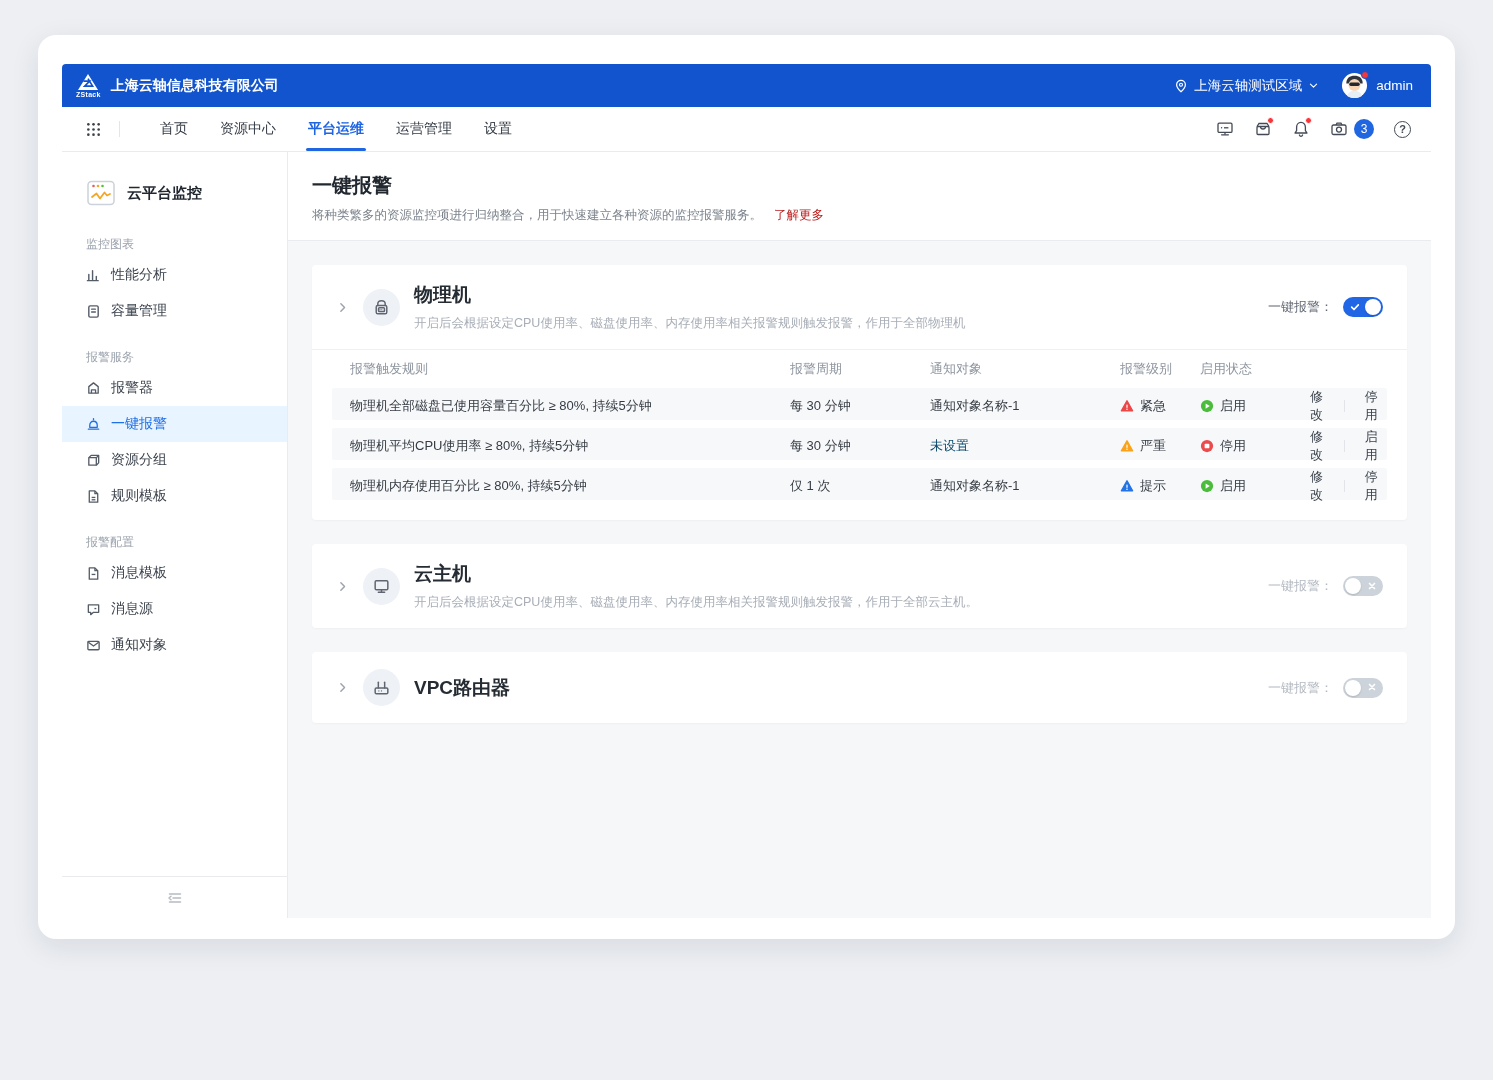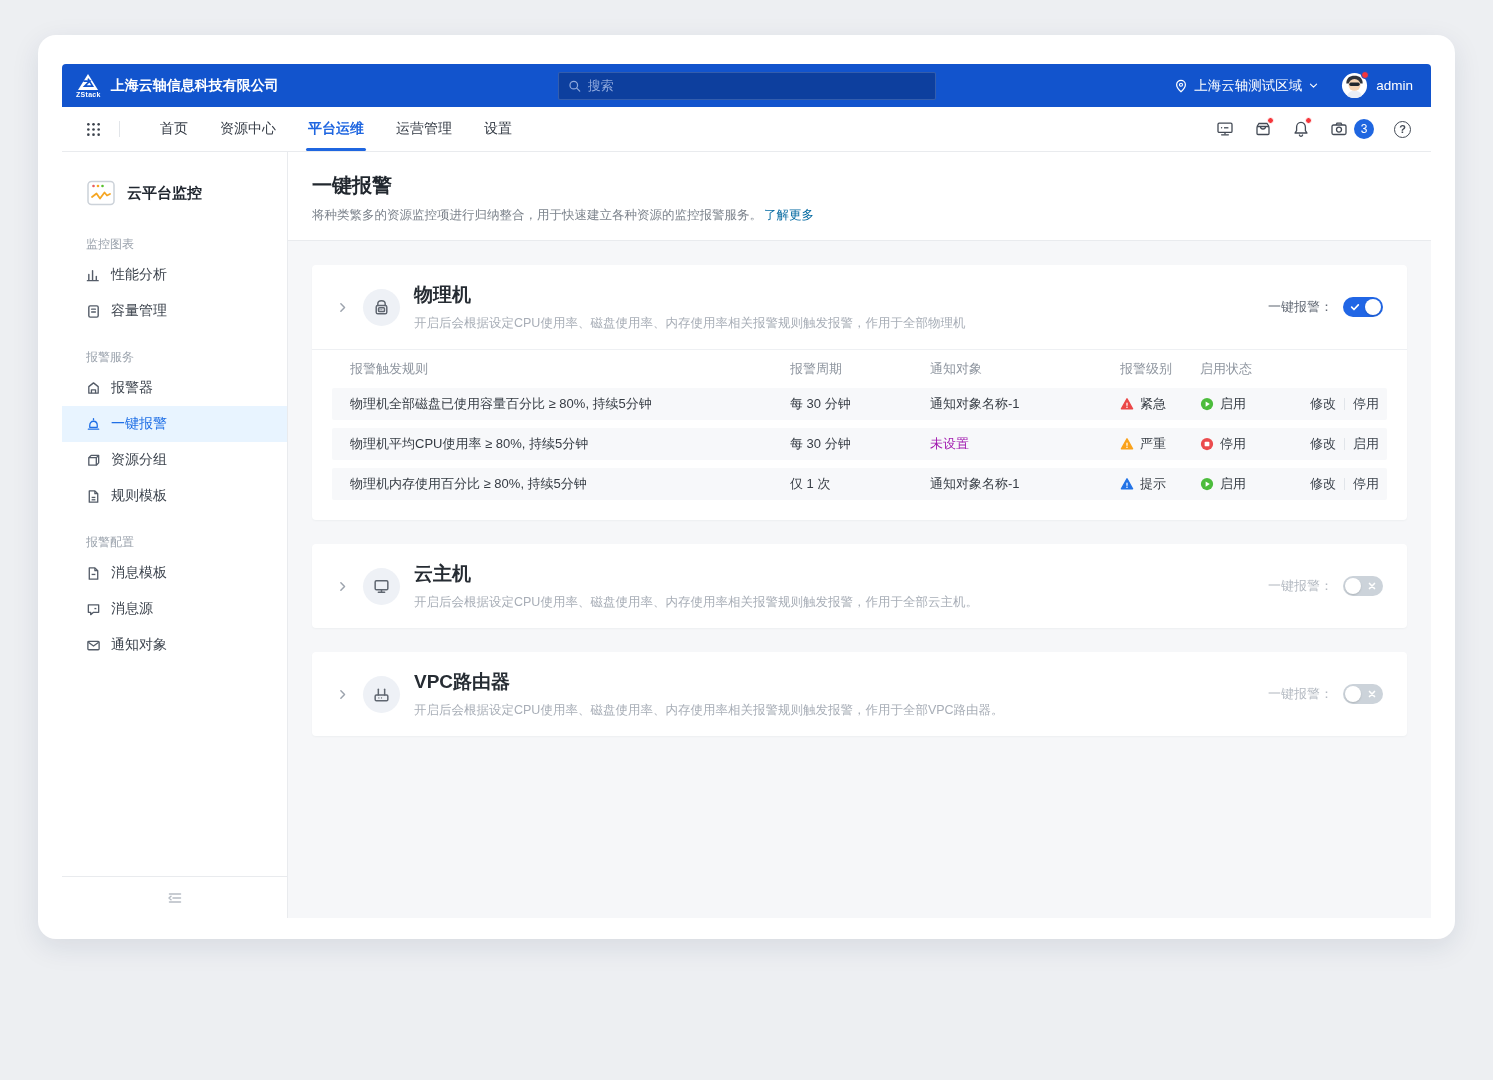--- a/index.html
+++ b/index.html
@@ -100,21 +100,21 @@
     position:absolute; left:0; right:0; bottom:0; height:42px;
     border-top:1px solid #e9ebee; display:flex; align-items:center; justify-content:center;
   }
   .collapse-btn { color:#b6bcc4; cursor:pointer; display:flex; }
 
   
   .main { flex:1; display:flex; flex-direction:column; min-width:0; background:#fff; }
   .main-head { padding:20px 24px 16px; border-bottom:1px solid #e9ebee; background:#fff; }
   .page-title { font-size:20px; font-weight:bold; color:#22282f; }
   .page-sub { margin-top:8px; font-size:12.5px; color:#7c838c; }
-  .page-sub a { color:#0369a1; text-decoration:none; margin-left:2px; cursor:pointer; }
+  .page-sub a { color:#b91c1c; text-decoration:none; margin-left:12px; cursor:pointer; }
   .content { flex:1; background:#f6f7f9; padding:24px; overflow:hidden; }
 
   .card { background:#fff; border-radius:4px; box-shadow:0 1px 2px rgba(30,40,60,.04); margin-bottom:24px; }
   .card-head { display:flex; align-items:center; padding:17px 24px; }
   .chev { color:#9ca3ad; display:flex; margin-right:14px; cursor:pointer; }
   .circle-ic {
     width:37px; height:37px; border-radius:50%; background:#eef1f6;
     display:flex; align-items:center; justify-content:center; color:#5f6670; margin-right:14px; flex:none;
   }
   .card-titles { min-width:0; }
@@ -135,23 +135,23 @@
   .switch.off .mark { right:6px; }
 
   .card-table { padding:0 20px 20px; border-top:1px solid #eef0f3; }
   .trow {
     display:grid; grid-template-columns:440px 140px 190px 80px 110px 1fr;
     align-items:center; padding-left:18px; padding-right:8px;
   }
   .thead { height:38px; font-size:13px; color:#8e959f; }
   .tbody-row { height:32px; background:#f7f8fa; border-radius:2px; margin-bottom:8px; font-size:13px; color:#363c44; }
   .tbody-row:last-child { margin-bottom:0; }
-  .cell-muted { color:#a21caf; }
+  .cell-muted { color:#0c4a6e; }
   .lvl, .status { display:flex; align-items:center; gap:6px; }
-  .actions { display:flex; align-items:center; justify-content:flex-end; gap:8px; font-size:13px; color:#3c434d; }
+  .actions { display:flex; align-items:center; justify-content:flex-end; gap:20px; font-size:13px; color:#3c434d; }
   .actions span { cursor:pointer; }
   .act-div { width:1px; height:12px; background:#e1e5ea; cursor:default !important; }
 </style>
 </head>
 <body>
 
 <div class="window">
   <div class="app">
 
     <header class="bluebar">
@@ -159,27 +159,20 @@
         <div class="logo">
           <svg width="20" height="16" viewBox="0 0 24 19">
             <path d="M12 0 L24 19 L0 19 Z" fill="#fff"></path>
             <path d="M12 5.5 L17.5 14.5 L8 14.5 L14 8.5 L6.5 8.5" fill="none" stroke="#1254cd" stroke-width="2"></path>
           </svg>
           <span class="logo-text">ZStack</span>
         </div>
         <span class="company">上海云轴信息科技有限公司</span>
       </div>
 
-      <div class="searchbox">
-        <svg width="14" height="14" viewBox="0 0 16 16">
-          <circle cx="7" cy="7" r="4.6" fill="none" stroke="#8fa9dd" stroke-width="1.5"></circle>
-          <line x1="10.6" y1="10.6" x2="14.2" y2="14.2" stroke="#8fa9dd" stroke-width="1.5" stroke-linecap="round"></line>
-        </svg>
-        <input placeholder="搜索" style="">
-      </div>
 
       <div class="top-right">
         <div class="region">
           <svg width="14" height="14" viewBox="0 0 16 16">
             <path d="M8 1.6 C5.2 1.6 3 3.8 3 6.6 C3 10.2 8 14.6 8 14.6 S13 10.2 13 6.6 C13 3.8 10.8 1.6 8 1.6 Z" fill="none" stroke="#fff" stroke-width="1.4"></path>
             <circle cx="8" cy="6.6" r="1.7" fill="none" stroke="#fff" stroke-width="1.3"></circle>
           </svg>
           <span>上海云轴测试区域</span>
           <svg width="11" height="11" viewBox="0 0 16 16">
             <path d="M3.5 6 L8 10.5 L12.5 6" fill="none" stroke="#fff" stroke-width="1.6" stroke-linecap="round" stroke-linejoin="round"></path>
@@ -541,21 +534,20 @@
                 <svg width="19" height="19" viewBox="0 0 18 18" fill="none" stroke="currentColor" stroke-width="1.4" stroke-linejoin="round">
                   <rect x="3" y="9.5" width="12" height="5.5" rx="1.2"></rect>
                   <line x1="6" y1="9.5" x2="6" y2="4" stroke-linecap="round"></line>
                   <line x1="12" y1="9.5" x2="12" y2="4" stroke-linecap="round"></line>
                   <circle cx="6.5" cy="12.2" r="0.6" fill="currentColor" stroke="none"></circle>
                   <circle cx="9" cy="12.2" r="0.6" fill="currentColor" stroke="none"></circle>
                 </svg>
               </span>
               <div class="card-titles">
                 <div class="card-title">VPC路由器</div>
-                <div class="card-desc">开启后会根据设定CPU使用率、磁盘使用率、内存使用率相关报警规则触发报警，作用于全部VPC路由器。</div>
               </div>
               <div class="toggle-wrap">
                 <span class="toggle-label">一键报警：</span>
                 <span class="switch off">
                   <span class="mark">
                     <svg width="10" height="10" viewBox="0 0 12 12" fill="none" stroke="#fff" stroke-width="2" stroke-linecap="round">
                         <path d="M3 3 L9 9 M9 3 L3 9"></path>
                       </svg>
                   </span>
                   <span class="knob"></span>

